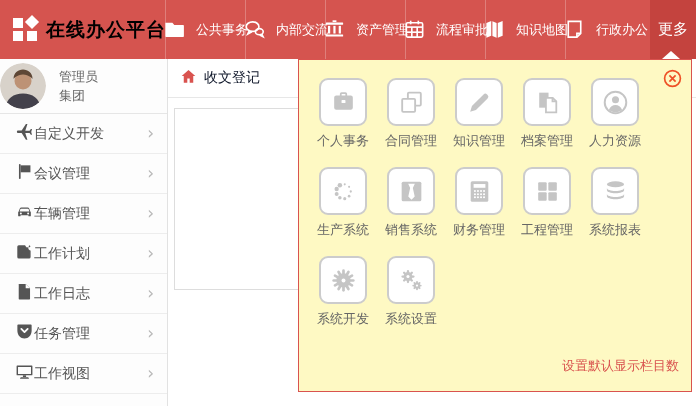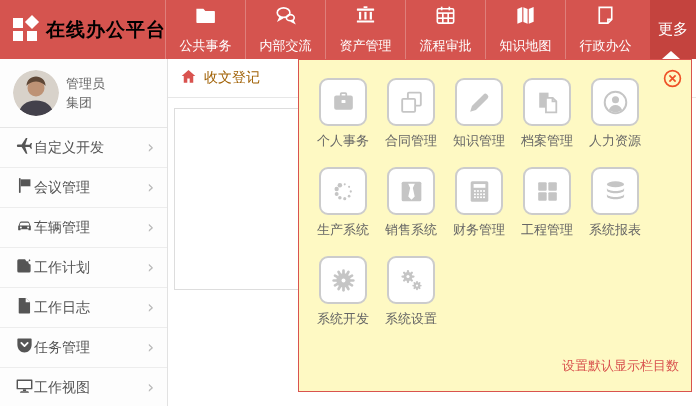--- a/index.html
+++ b/index.html
@@ -10,46 +10,46 @@
   .topnav { height:59px; background:#d5544f; display:flex; position:relative; z-index:4; }
   .brand { width:165px; display:flex; align-items:center; padding-left:13px; gap:8px; color:#000000; cursor:pointer; }
   .brand-icon { width:25px; height:25px; position:relative; flex:none; }
   .brand-icon span { position:absolute; background:#fff; width:10px; height:10px; }
   .bi-tl { left:0; top:1px; }
   .bi-tr { right:1px; top:0; transform:rotate(45deg); }
   .bi-bl { left:0; bottom:1px; }
   .bi-br { right:1px; bottom:1px; }
   .brand-text { font-size:19px; font-weight:bold; letter-spacing:1px; white-space:nowrap; }
   .nav-items { display:flex; }
-  .nav-item { width:80px; display:flex; flex-direction:column; align-items:center; justify-content:center; gap:10px;
+  .nav-item { width:80px; display:flex; flex-direction:row; align-items:center; justify-content:center; gap:10px;
     color:#fff; border-left:1px solid rgba(255,255,255,.25); cursor:pointer; }
   .nav-item svg { width:23px; height:23px; display:block; }
   .nav-label { font-size:13px; white-space:nowrap; }
   .nav-more { width:46px; margin-left:5px; background:#c4433e; color:#fff; display:flex;
     align-items:center; justify-content:center; font-size:15px; cursor:pointer; }
   .popup-arrow { position:absolute; left:662px; top:51px; width:0; height:0;
     border-left:9px solid transparent; border-right:9px solid transparent; border-bottom:8px solid #fff; z-index:6; }
 
   
   .sidebar { position:absolute; left:0; top:59px; width:168px; bottom:0;
     background:#fdfdfd; border-right:1px solid #e2e2e2; z-index:2; }
-  .user { height:69px; display:flex; align-items:center; padding-left:13px; gap:7px; border-bottom:1px solid #e6e6e6; }
+  .user { height:55px; display:flex; align-items:center; gap:13px; border-bottom:1px solid #e6e6e6; }
   .avatar { width:46px; height:46px; border-radius:50%; overflow:hidden; flex:none; }
   .user-text div { font-size:13px; color:#666; line-height:19px; }
   .menu-item { height:40px; display:flex; align-items:center; padding:0 13px 0 15px;
     border-bottom:1px solid #ededed; color:#555; cursor:pointer; }
   .menu-item svg { width:19px; height:19px; flex:none; fill:#555; }
   .menu-label { font-size:14px; margin-left:0; white-space:nowrap; }
   .chevron { margin-left:auto; color:#b9b9b9; font-size:17px; line-height:1; font-family:"DejaVu Sans",sans-serif; }
 
   
   .content { position:absolute; left:168px; top:59px; right:0; bottom:0; background:#fff; z-index:1; }
   .tabbar { height:39px; display:flex; align-items:center; padding-left:12px; gap:7px; border-bottom:1px solid #e7e7e7; }
   .tabbar svg { width:17px; height:17px; }
-  .tab-label { font-size:14px; color:#a16207; }
+  .tab-label { font-size:14px; color:#0f172a; }
   .content-box { position:absolute; left:6px; top:49px; width:514px; height:182px; border:1px solid #ddd; background:#fff; }
 
   
   .popup { position:absolute; left:298px; top:59px; width:394px; height:333px;
     background:#fef9c3; border:1px solid #d9534f; z-index:5; }
   .close-btn { position:absolute; top:9px; right:9px; width:19px; height:19px; cursor:pointer; }
   .tile-grid { display:grid; grid-template-columns:repeat(5,68px); row-gap:18px; padding:18px 0 0 10px; }
   .tile { display:flex; flex-direction:column; align-items:center; cursor:pointer; }
   .tile-box { width:48px; height:48px; border:2px solid #ccc; border-radius:9px;
     display:flex; align-items:center; justify-content:center; color:#c5c5c5; background:#fff; }

